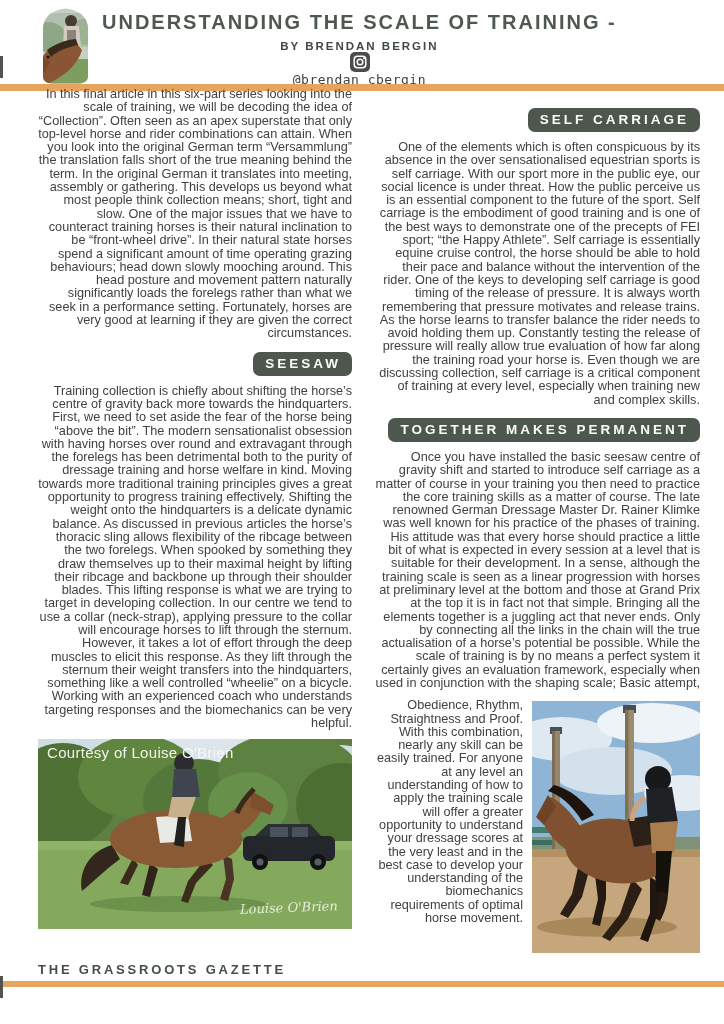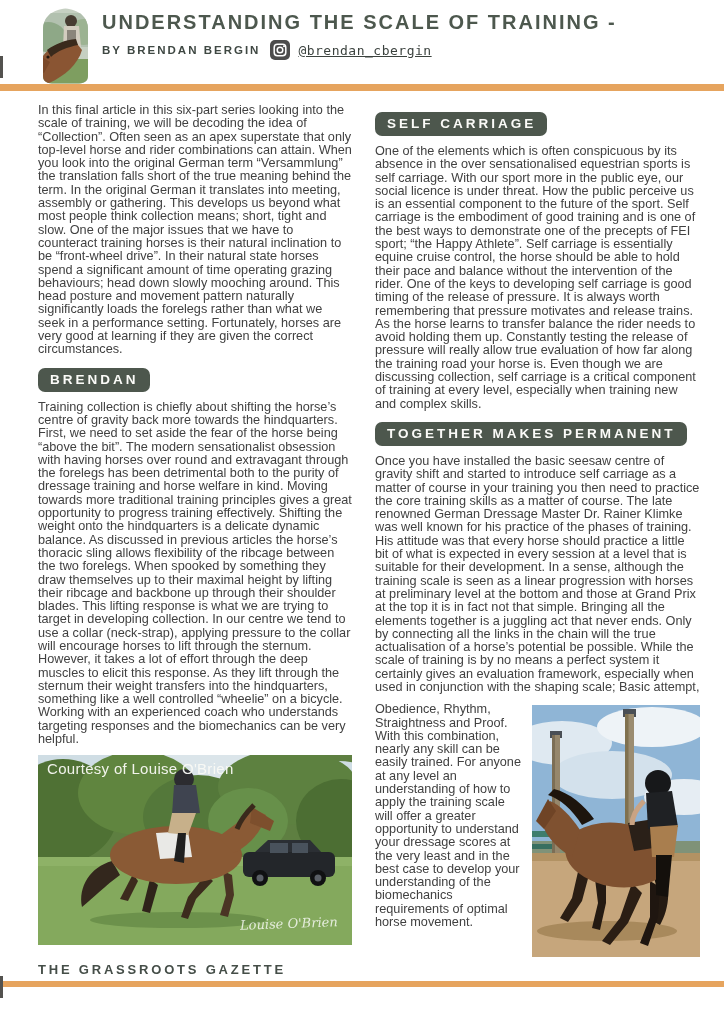--- a/index.html
+++ b/index.html
@@ -8,45 +8,45 @@
     background:#ffffff; font-family:"Liberation Sans", sans-serif;padding-left:36px;
   }
   
   .header { position:absolute; top:7px; left:38px; display:flex; align-items:flex-start; }
   .ornament { width:55px; height:77px; flex:0 0 auto; }
   .header-text { margin-left:9px; padding-top:5px; }
   .title-line {
     font-weight:bold; font-size:20px; letter-spacing:2px; line-height:21px;
     color:#4d584e; white-space:nowrap;
   }
-  .byline { display:flex; align-items:center; margin-top:7px; }
+  .byline { display:flex; align-items:center; margin-top:7px;flex-direction:column; }
   .byline-text {
     font-size:11.5px; font-weight:bold; letter-spacing:2px; color:#3f4843;
   }
   .ig-icon { width:20px; height:20px; margin:0 8px 0 10px; }
   .handle {
     font-family:"DejaVu Sans Mono", monospace; font-size:13px;
     letter-spacing:0.5px; color:#3b423e;text-decoration:underline;
   }
   
   .bar-top { position:absolute; top:84px; left:0; width:724px; height:7px; background:#e6a45e; }
   .bar-bottom { position:absolute; top:981px; left:0; width:724px; height:6px; background:#e6a45e; }
   
-  .columns { position:absolute; top:104px; left:38px; width:662px; display:flex; gap:23px; }
+  .columns { position:absolute; top:88px; left:38px; width:662px; display:flex; gap:23px;text-align:right; }
   .col-left { width:314px; flex:0 0 auto; }
   .col-right { width:325px; flex:0 0 auto; }
   p.body {
     margin:0 0 9px 0; font-size:12.7px; line-height:13.3px; color:#414141;
   }
   .badge {
     display:inline-block; background:#4d574d; color:#fbfbf8; font-weight:bold;
     font-size:13.5px; letter-spacing:3px; padding:4px 11px 5px 12px;
     border-radius:7px; margin:2px 0 9px 0;
   }
-  .badge-gap { margin-top:8px; }
+  .badge-gap { margin-top:20px; }
   
   .photo-left { position:relative; width:314px; height:190px; margin-top:3px;border-radius:9px; }
   .photo-left svg, .photo-right svg { display:block; }
   .photo-caption {
     position:absolute; top:5px; left:9px; color:rgba(250,250,246,0.95);
     font-size:15px; letter-spacing:0.3px;
   }
   .photo-watermark {
     position:absolute; right:14px; bottom:14px; color:rgba(255,255,255,0.78);
     font-family:"DejaVu Serif", serif; font-style:italic; font-size:13px;
@@ -108,21 +108,21 @@
     </div>
   </div>
 
   <div class="bar-top"></div>
 
   <div class="columns">
 
     <div class="col-left">
       <p class="body">In this final article in this six-part series looking into the scale of training, we will be decoding the idea of “Collection”. Often seen as an apex superstate that only top-level horse and rider combinations can attain. When you look into the original German term “Versammlung” the translation falls short of the true meaning behind the term. In the original German it translates into meeting, assembly or gathering. This develops us beyond what most people think collection means; short, tight and slow. One of the major issues that we have to counteract training horses is their natural inclination to be “front-wheel drive”. In their natural state horses spend a significant amount of time operating grazing behaviours; head down slowly mooching around. This head posture and movement pattern naturally significantly loads the forelegs rather than what we seek in a performance setting. Fortunately, horses are very good at learning if they are given the correct circumstances.</p>
 
-      <div class="badge">BRENDAN</div>
+      <div class="badge">SEESAW</div>
       <p class="body">Training collection is chiefly about shifting the horse’s centre of gravity back more towards the hindquarters. First, we need to set aside the fear of the horse being “above the bit”. The modern sensationalist obsession with having horses over round and extravagant through the forelegs has been detrimental both to the purity of dressage training and horse welfare in kind. Moving towards more traditional training principles gives a great opportunity to progress training effectively. Shifting the weight onto the hindquarters is a delicate dynamic balance. As discussed in previous articles the horse’s thoracic sling allows flexibility of the ribcage between the two forelegs. When spooked by something they draw themselves up to their maximal height by lifting their ribcage and backbone up through their shoulder blades. This lifting response is what we are trying to target in developing collection. In our centre we tend to use a collar (neck-strap), applying pressure to the collar will encourage horses to lift through the sternum. However, it takes a lot of effort through the deep muscles to elicit this response. As they lift through the sternum their weight transfers into the hindquarters, something like a well controlled “wheelie” on a bicycle. Working with an experienced coach who understands targeting responses and the biomechanics can be very helpful.</p>
 
       <div class="photo-left">
         <svg viewBox="0 0 314 190" width="314" height="190" preserveAspectRatio="none">
           <rect width="314" height="190" fill="#7ba054"></rect>
           <rect width="314" height="102" fill="#5e7f41"></rect>
           <ellipse cx="40" cy="16" rx="60" ry="26" fill="#cfdde4"></ellipse>
           <ellipse cx="175" cy="12" rx="70" ry="22" fill="#dbe5ea"></ellipse>
           <ellipse cx="300" cy="36" rx="50" ry="30" fill="#cfdde4"></ellipse>
           <ellipse cx="25" cy="56" rx="55" ry="52" fill="#4f7134"></ellipse>

